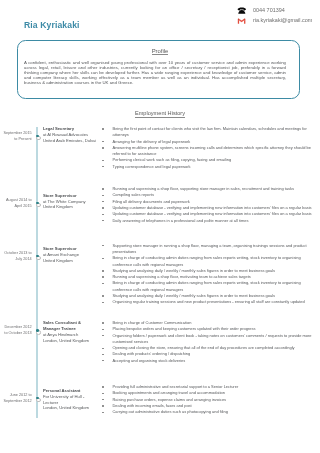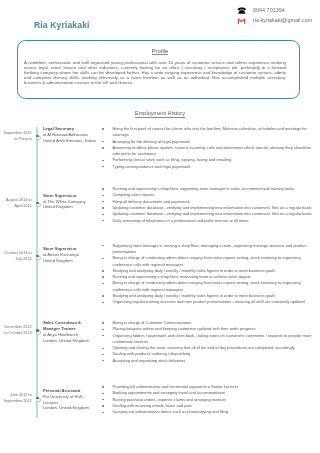--- a/index.html
+++ b/index.html
@@ -2,21 +2,21 @@
 <html><head>
 <meta charset="utf-8">
 <style>
   html,body{margin:0;padding:0;}
   body{width:320px;height:453px;background:#ffffff;
        font-family:"Liberation Sans",sans-serif;color:#58585a;overflow:hidden;
        -webkit-font-smoothing:antialiased;}
   .page{position:relative;width:320px;height:453px;}
 
   
-  .name{position:absolute;left:34px;top:19.6px;font-size:8.6px;font-weight:bold;
+  .name{position:absolute;left:24px;top:19.6px;font-size:8.6px;font-weight:bold;
         color:#3c8aa6;letter-spacing:.12px;}
   .contact{position:absolute;left:237.4px;top:7.0px;width:90px;}
   .crow{display:flex;align-items:center;margin-bottom:2.2px;height:7.4px;}
   .cicon{width:15.5px;height:7.4px;display:flex;align-items:center;justify-content:flex-start;flex:0 0 15.5px;}
   .ctext{font-size:5.45px;color:#6e6e6e;letter-spacing:.02px;white-space:nowrap;line-height:7.4px;}
 
   
   .profilebox{position:absolute;left:16.7px;top:40.3px;width:283.6px;height:59.2px;
               border:1.7px solid #3d8ba4;border-radius:8.5px;box-sizing:border-box;}
   .profile-head{position:absolute;left:0;top:47.8px;width:320px;text-align:center;

